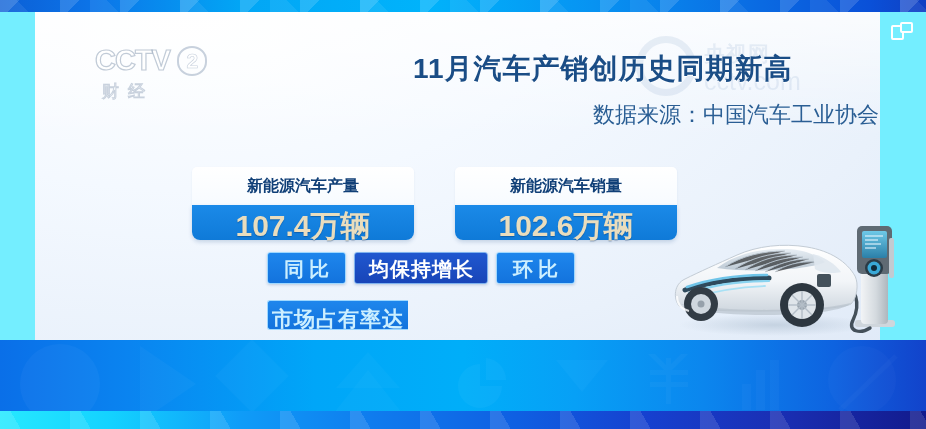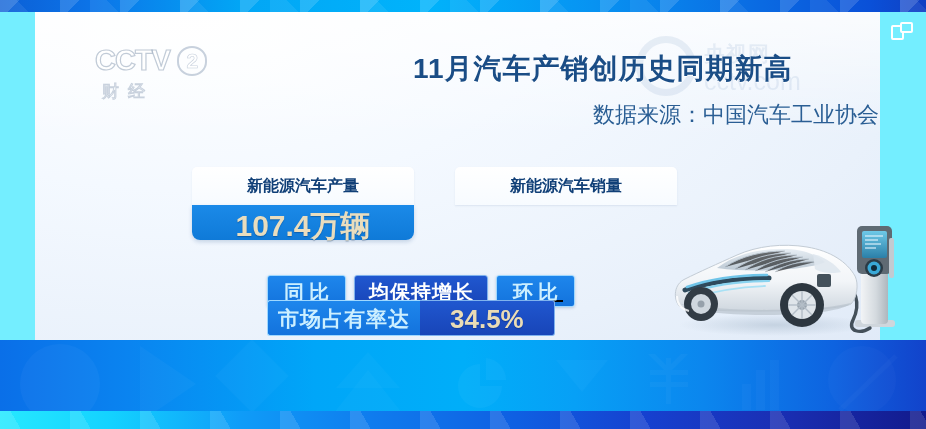--- a/index.html
+++ b/index.html
@@ -128,41 +128,41 @@
     background:linear-gradient(180deg,#1b8ae8 0%,#0f7ad8 100%);
     border-radius:0 0 8px 8px;
     font-size:30px; font-weight:800; letter-spacing:0px;
     color:#e9ddbe;
     text-shadow:0 1px 1px rgba(0,40,90,.35);
     white-space:nowrap;
     box-shadow:0 2px 4px rgba(20,70,130,.20);
   }
 
   
-  .tag-row{ position:absolute; left:232px; top:263px; display:flex; gap:8px;text-decoration:underline; }
+  .tag-row{ position:absolute; left:232px; top:240px; display:flex; gap:8px; }
   .tag{
     height:32px; line-height:32px; padding:0 11px;
     background:linear-gradient(180deg,#1e86ec 0%,#1373dd 100%);
     border:1.5px solid #9fd8ff;
     border-radius:3px;
     font-size:20px; font-weight:800; color:#ccefff; letter-spacing:5px;
     text-indent:5px;
     white-space:nowrap;
     box-shadow:0 1px 3px rgba(20,60,120,.22);
   }
   .tag.dark{
     background:linear-gradient(180deg,#2057cf 0%,#1845b8 100%);
     border:1.5px solid #7fb2ee;
     color:#ffffff; letter-spacing:1px; text-indent:1px; padding:0 13px;
   }
 
   
   .share-row{ position:absolute; left:232px; top:288px; display:flex; }
   .share-label{
-    height:36px; line-height:36px; padding:0 10px;
+    height:30px; line-height:36px; padding:0 4px;
     background:linear-gradient(180deg,#1e86ec 0%,#1373dd 100%);
     border:1.5px solid #9fd8ff; border-right:none;
     border-radius:3px 0 0 3px;
     font-size:21px; font-weight:800; color:#ccefff; letter-spacing:1px;
     white-space:nowrap;
   }
   .share-value{
     height:36px; line-height:36px; padding:0 30px;
     background:linear-gradient(180deg,#2057cf 0%,#1845b8 100%);
     border:1.5px solid #7fb2ee; border-left:none;
@@ -222,31 +222,31 @@
     <div class="headline">11月汽车产销创历史同期新高</div>
     <div class="subline">数据来源：中国汽车工业协会</div>
 
     <div class="card c1">
       <div class="card-label">新能源汽车产量</div>
       <div class="card-value">107.4万辆</div>
     </div>
 
     <div class="card c2">
       <div class="card-label">新能源汽车销量</div>
+      <div class="card-value">102.6万辆</div>
     </div>
 
     <div class="tag-row">
       <div class="tag">同比</div>
       <div class="tag dark">均保持增长</div>
       <div class="tag">环比</div>
     </div>
 
     <div class="share-row">
       <div class="share-label">市场占有率达</div>
-      <div class="share-value">34.5%</div>
     </div>
 
     <div class="car-wrap">
       <svg width="250" height="122" viewBox="0 0 250 122">
         <defs>
           <linearGradient id="bodyG" x1="0" y1="0" x2="0" y2="1">
             <stop offset="0%" stop-color="#ffffff"></stop>
             <stop offset="55%" stop-color="#f2f5f8"></stop>
             <stop offset="100%" stop-color="#cfd7df"></stop>
           </linearGradient>

